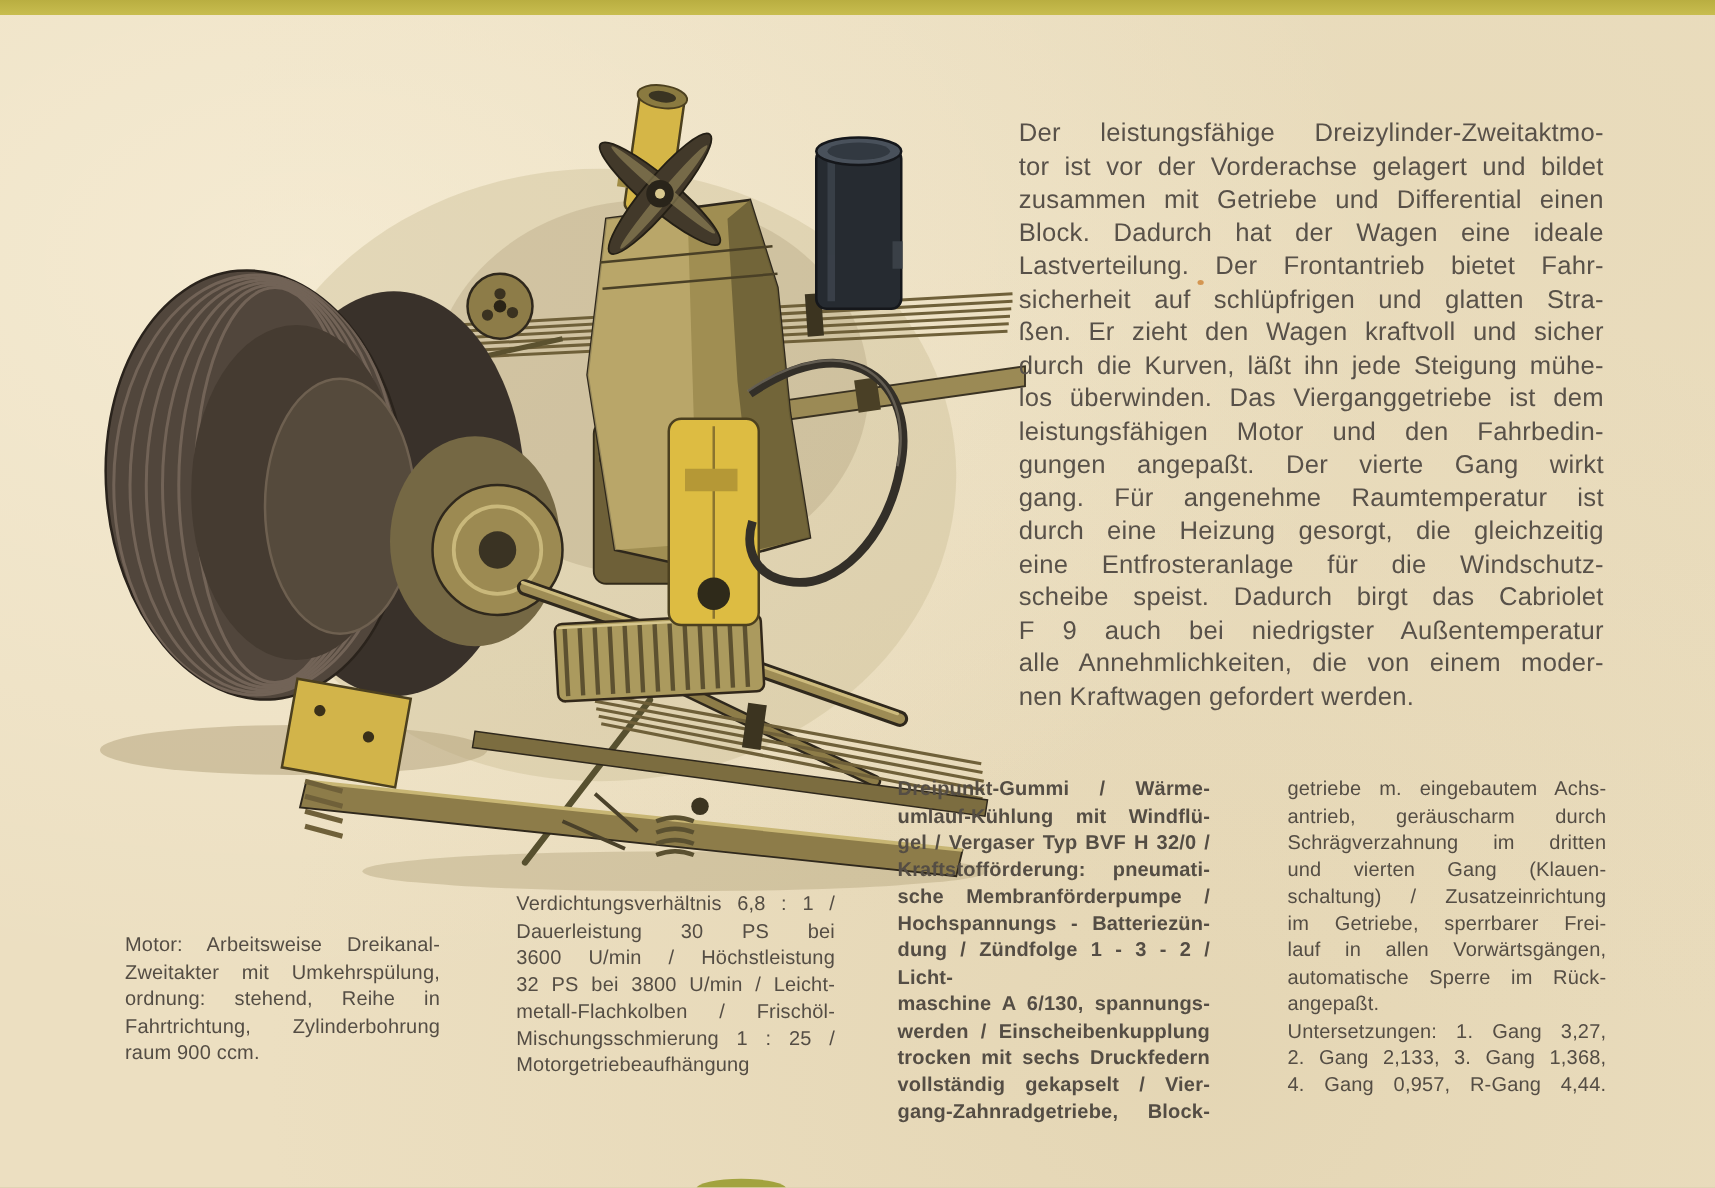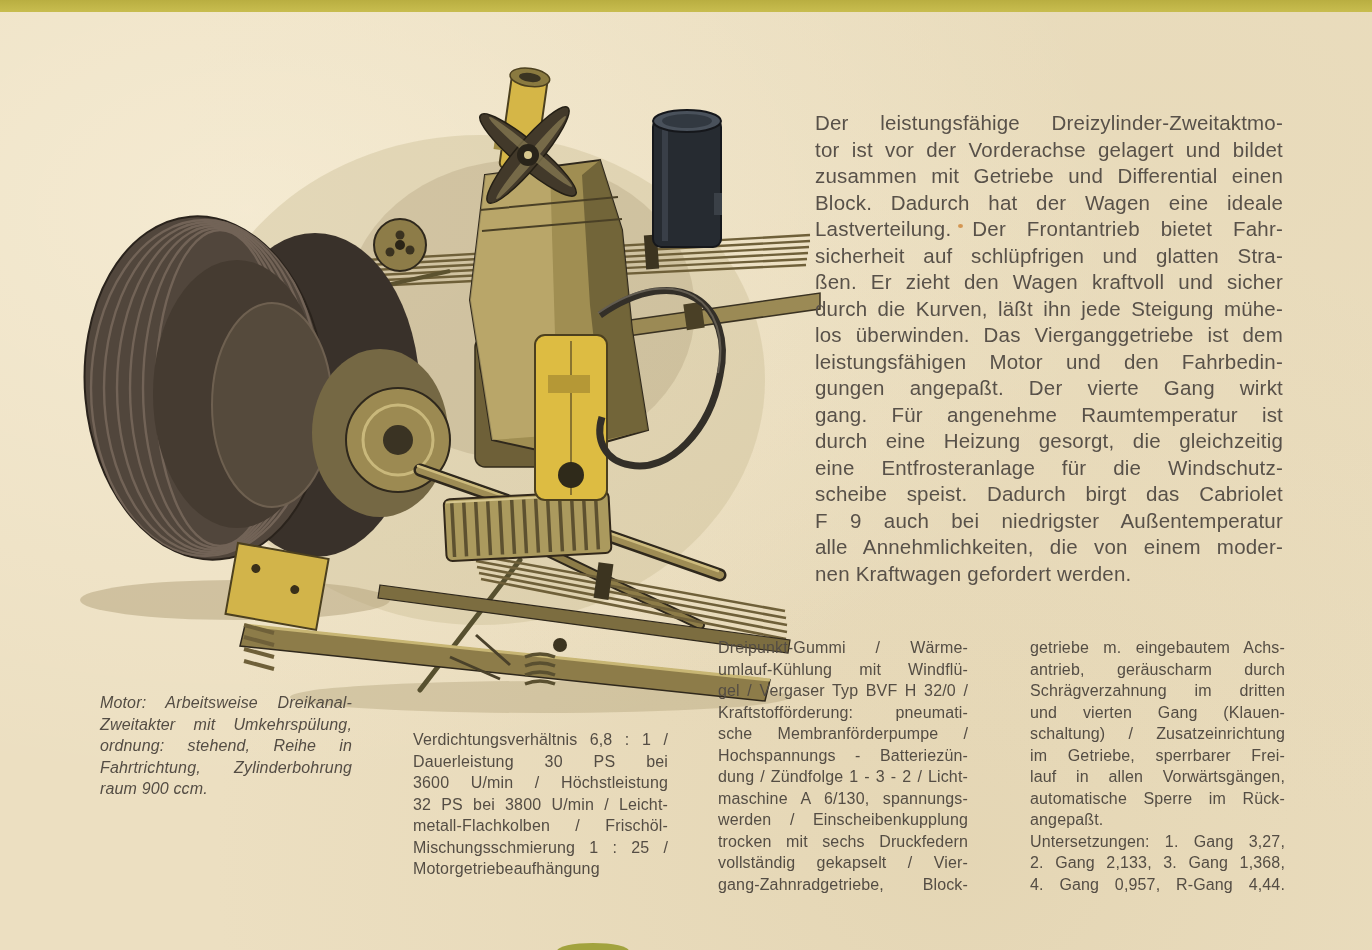--- a/index.html
+++ b/index.html
@@ -22,41 +22,41 @@
   }
   .green-mark{
     position:absolute;left:557px;top:943px;width:72px;height:16px;
     border-radius:50%;
     background:#a2a33e;
   }
   .blemish{
     position:absolute;left:958px;top:224px;width:5px;height:4px;border-radius:50%;
     background:#d08a3e;opacity:.85;
   }
-  .textblock{position:absolute;margin-top:16px;}
+  .textblock{position:absolute;}
   .jline{
     text-align:justify;
     text-align-last:justify;
     white-space:normal;
   }
   .textblock:not(.justify-all) .jline:last-child{text-align-last:left;}
   #intro{
     left:815px;top:94px;width:468px;
     font-size:20.5px;line-height:26.5px;
     letter-spacing:.2px;
     color:#585149;
   }
   .spec{
     font-size:16px;line-height:21.5px;
     letter-spacing:.15px;
     color:#544d44;
   }
-  #col1{left:100px;top:676px;width:252px;font-style:italic;}
+  #col1{left:100px;top:746px;width:252px;}
   #col2{left:413px;top:713px;width:255px;}
-  #col3{left:718px;top:621px;width:250px;}
+  #col3{left:718px;top:621px;width:250px;font-weight:bold;}
   #col4{left:1030px;top:621px;width:255px;}
   #drawing{position:absolute;left:30px;top:45px;}
 </style>
 </head>
 <body>
 
 <div id="page">
 
   <div class="stripe-top"></div>
 

